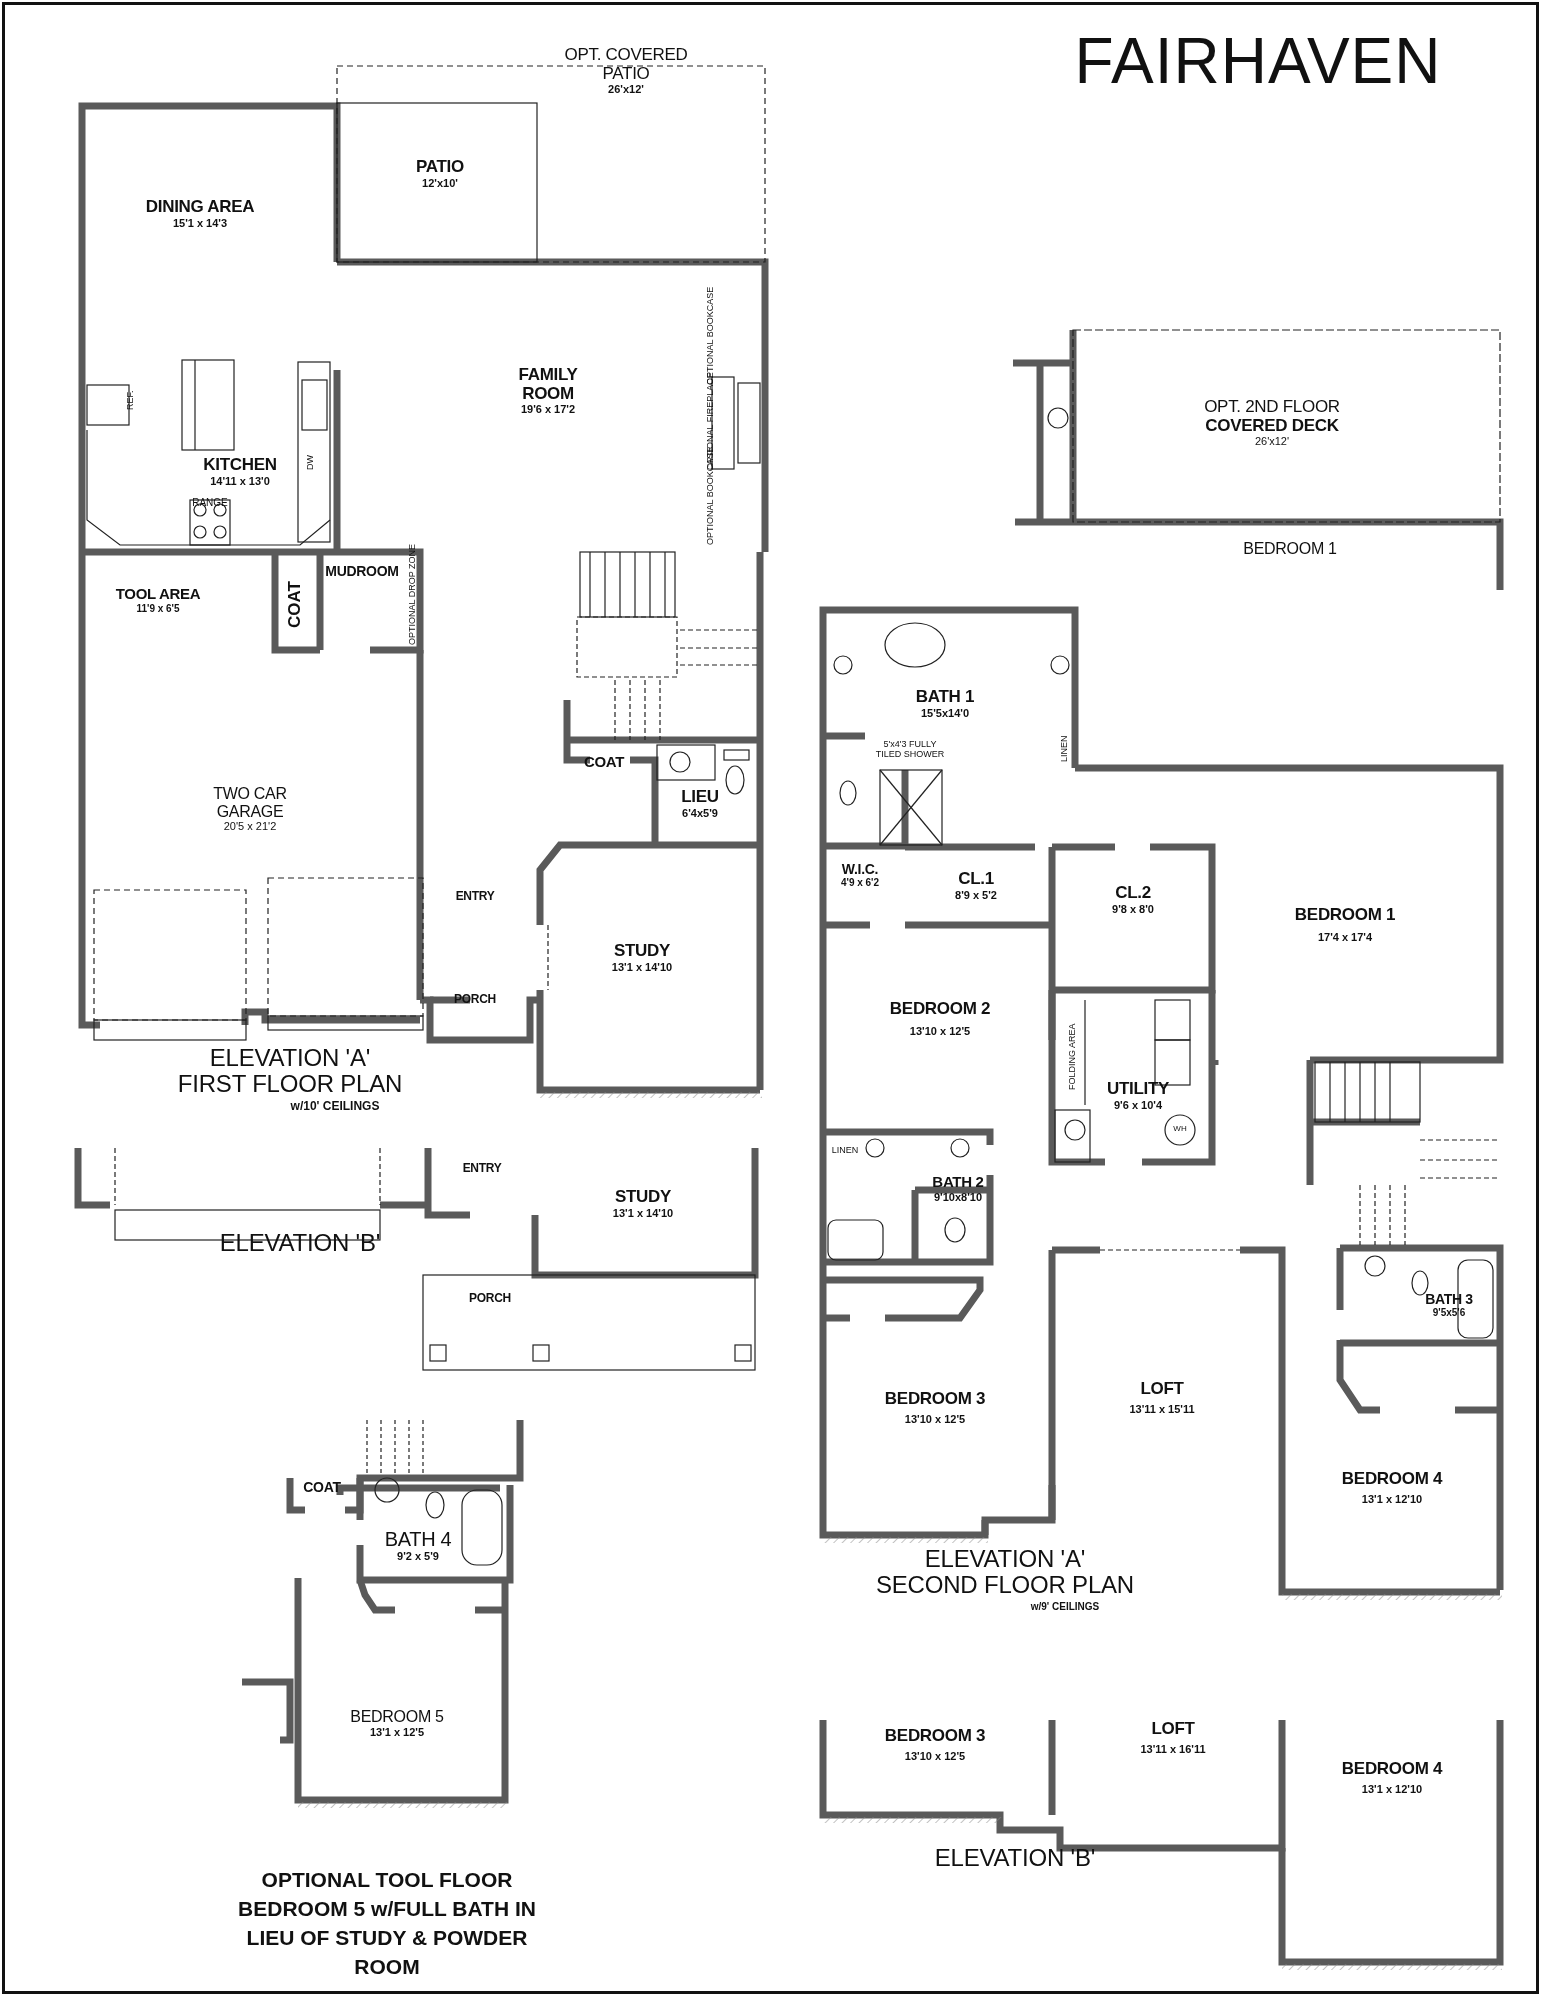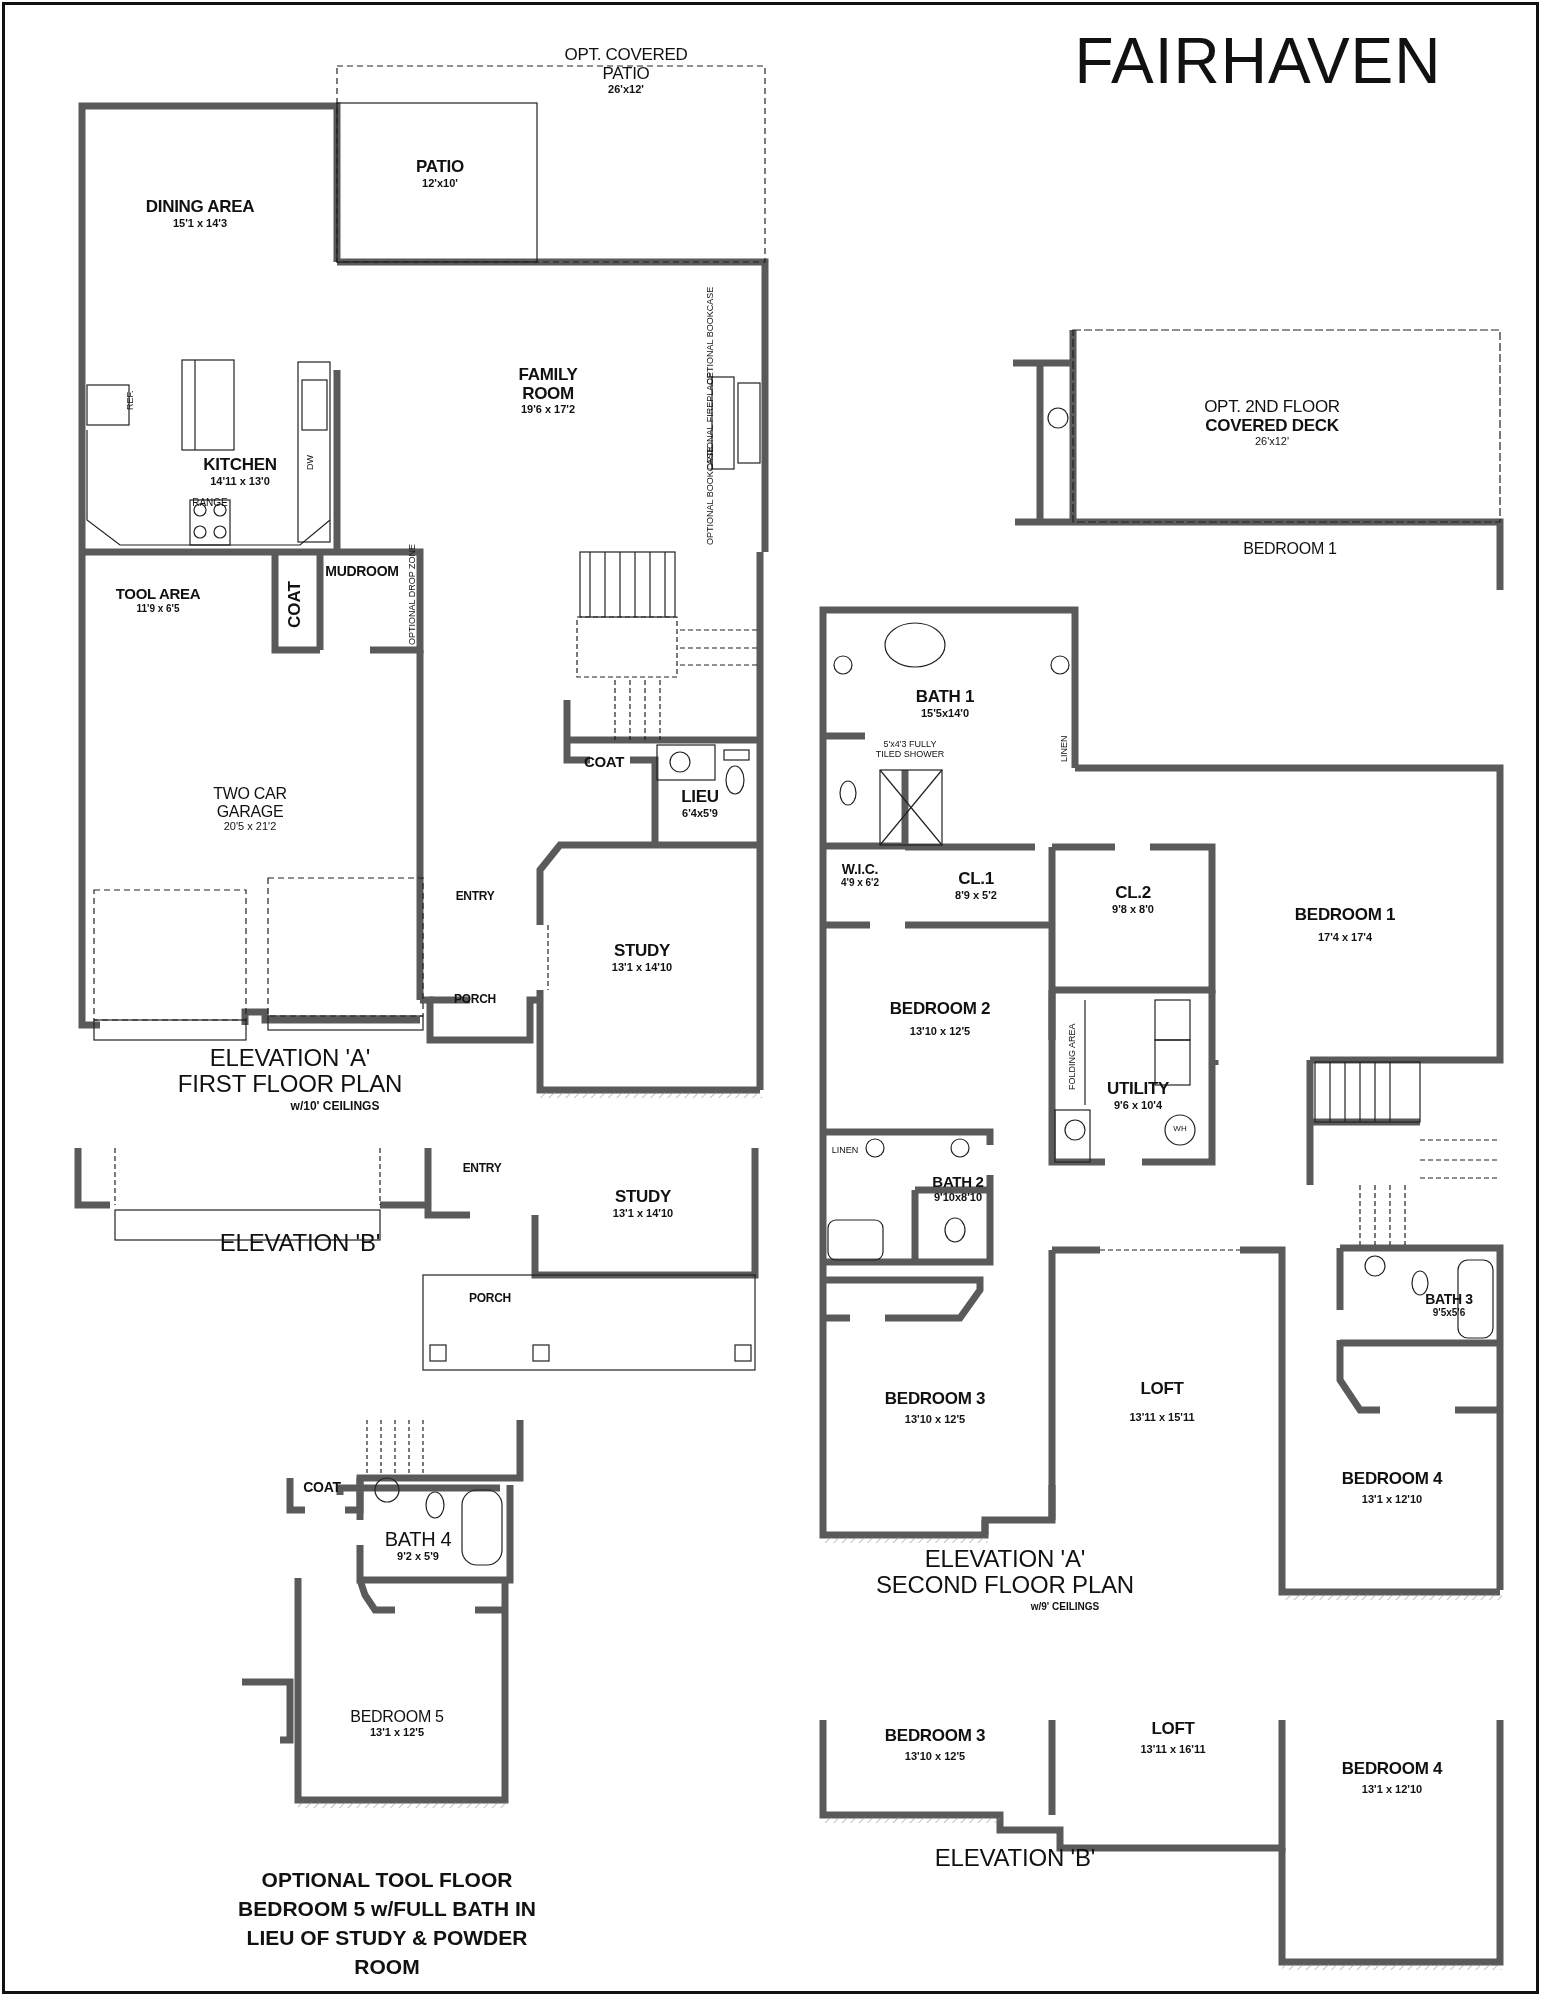--- a/index.html
+++ b/index.html
@@ -377,21 +377,21 @@
 <div class="lbl" style="left:1405px;top:1292px;margin-left:44px;">
   <div class="rn" style="font-size:14px">BATH 3</div>
   <div class="dim" style="font-size:10px">9'5x5'6</div>
 </div>
 <div class="lbl" style="left:935px;top:1390px;">
   <div class="rn">BEDROOM 3</div>
   <div class="dim" style="margin-top:4px">13'10 x 12'5</div>
 </div>
 <div class="lbl" style="left:1162px;top:1380px;">
   <div class="rn">LOFT</div>
-  <div class="dim" style="margin-top:12px">13'11 x 15'11</div>
+  <div class="dim" style="margin-top:4px">13'11 x 15'11</div>
 </div>
 <div class="lbl" style="left:1392px;top:1470px;">
   <div class="rn">BEDROOM 4</div>
   <div class="dim" style="margin-top:4px">13'1 x 12'10</div>
 </div>
 
 <div class="lbl" style="left:1005px;top:1546px;">
   <div class="big">ELEVATION 'A'</div>
   <div class="big">SECOND FLOOR PLAN</div>
 </div>

